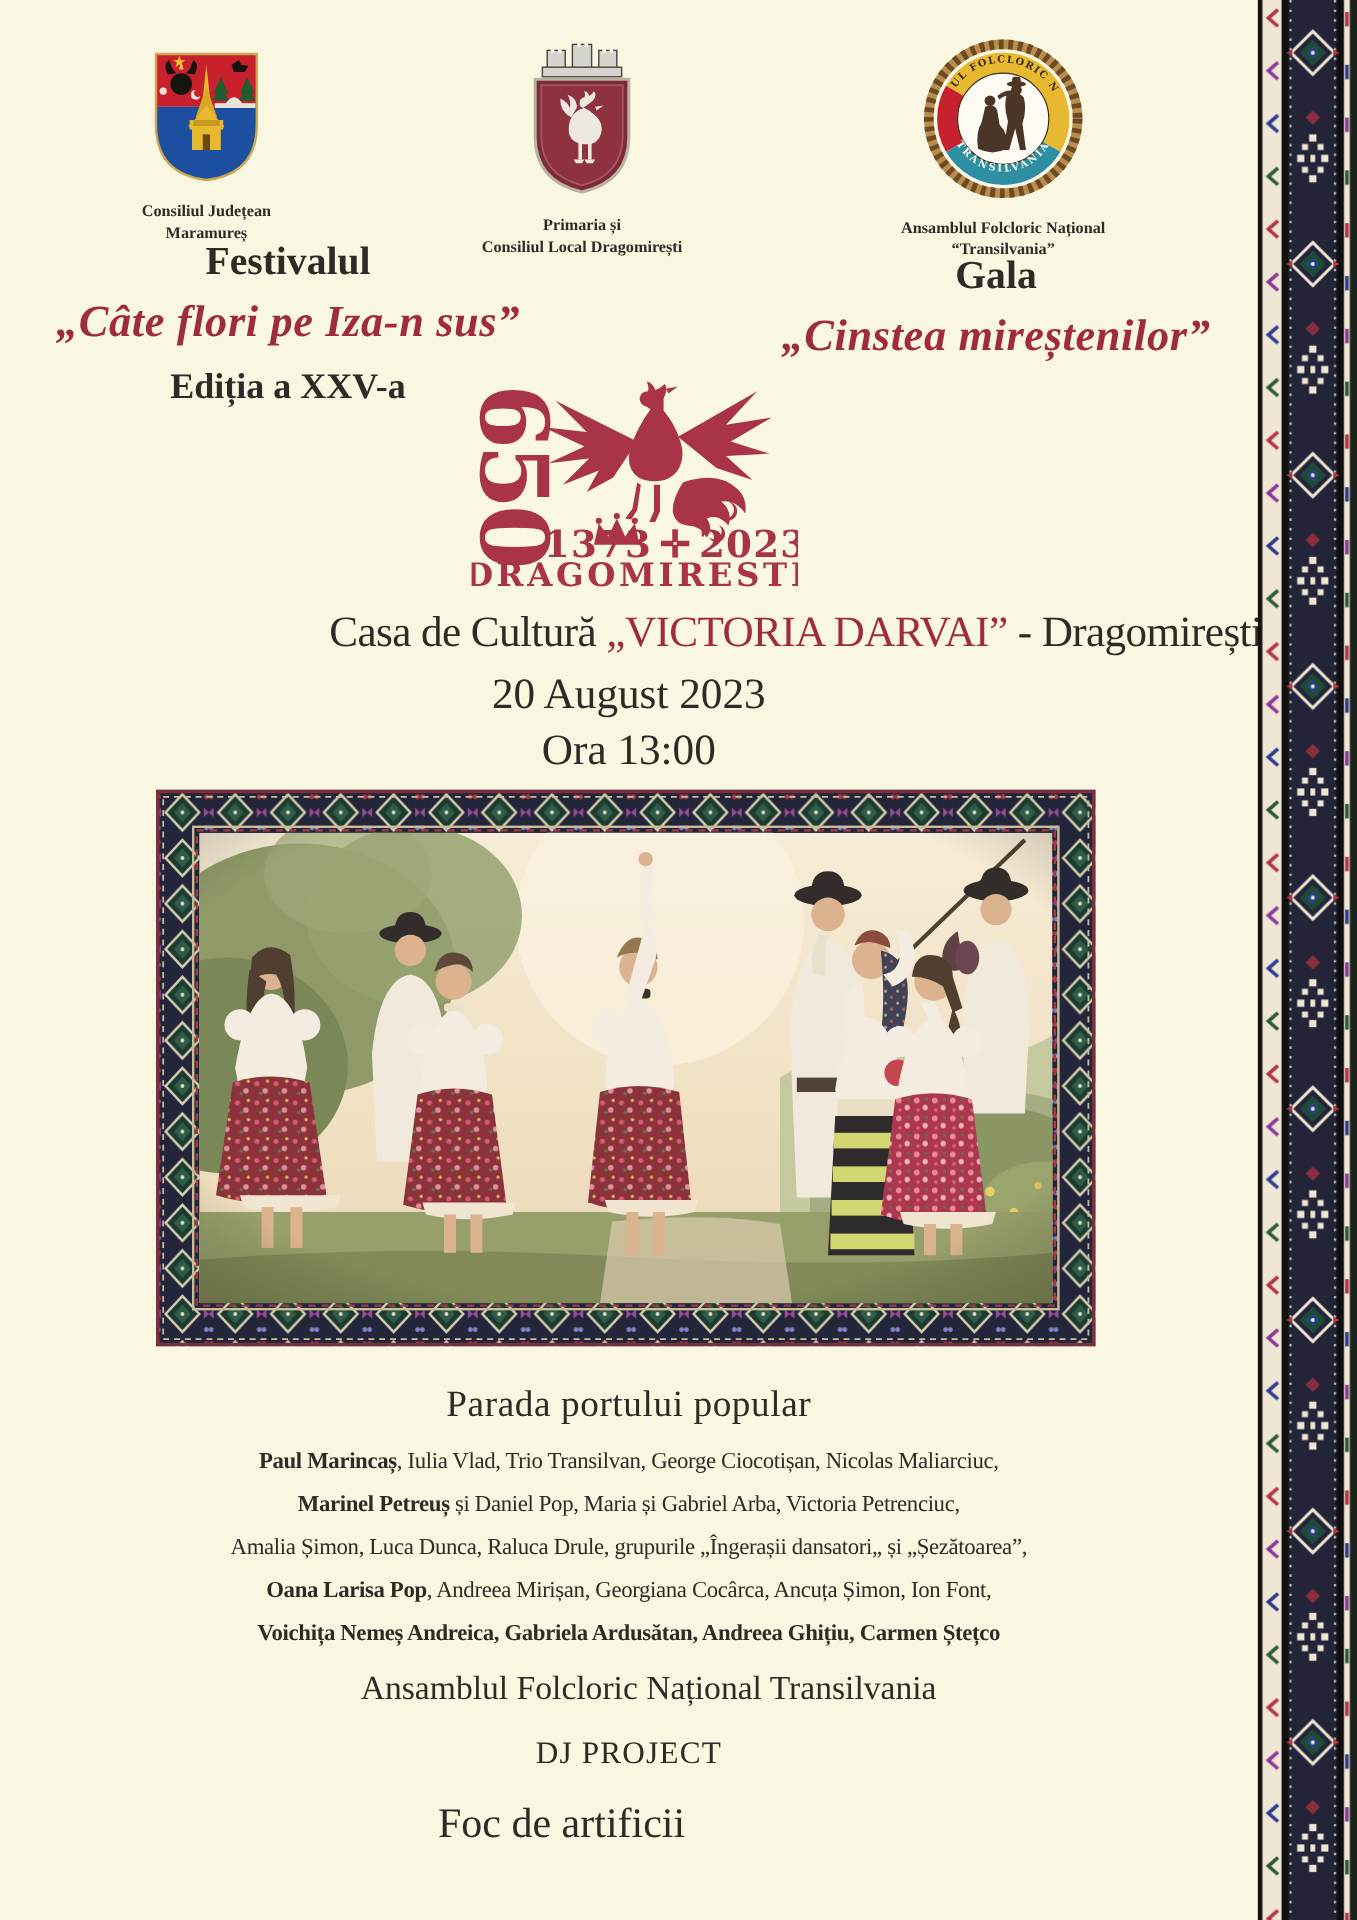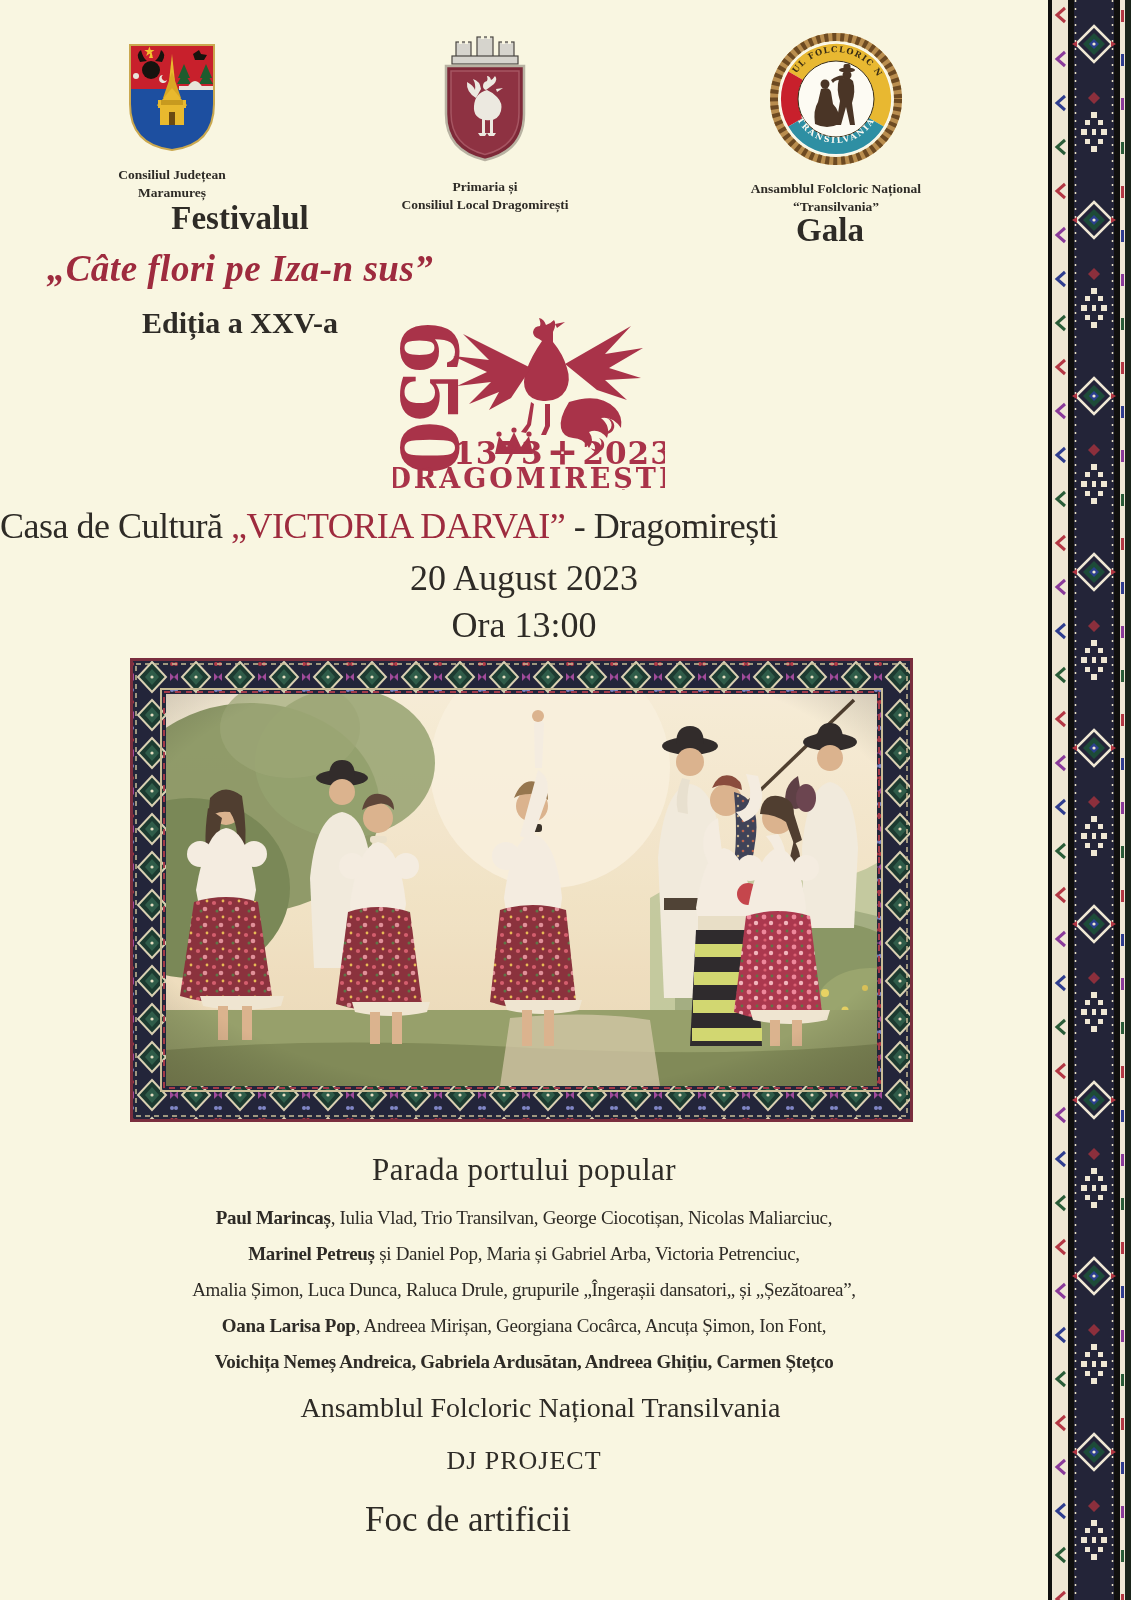--- a/index.html
+++ b/index.html
@@ -12,21 +12,21 @@
   
   .logo-block{position:absolute;text-align:center;}
   .logo-caption{font-weight:bold;font-size:13.5px;line-height:1.3;color:#2e2b26;margin-top:10px;}
   
   .fest-block{position:absolute;left:20px;top:200px;width:440px;text-align:center;}
   .gala-block{position:absolute;left:610px;top:212px;width:440px;text-align:center;}
   .h-label{font-size:33px;font-weight:bold;color:#2e2b26;}
   .h-red{font-size:37px;font-style:italic;font-weight:bold;color:#9e2b3e;margin-top:10px;letter-spacing:.5px;}
   .h-edition{font-size:30px;font-weight:bold;color:#2e2b26;margin-top:16px;}
   
-  .venue-line{position:absolute;left:0;top:505px;width:1004px;text-align:left;font-size:36px;letter-spacing:-.5px;color:#2e2b26;}
+  .venue-line{position:absolute;left:0;top:505px;width:1004px;text-align:right;font-size:36px;letter-spacing:-.5px;color:#2e2b26;padding-left:48px;}
   .venue-line .vname{color:#9e2b3e;}
   .date-line{position:absolute;left:0;top:557px;width:1048px;text-align:center;font-size:36px;color:#2e2b26;}
   .time-line{position:absolute;left:0;top:604px;width:1048px;text-align:center;font-size:36px;color:#2e2b26;}
   
   .lineup-heading{position:absolute;left:0;top:1152px;width:1048px;text-align:center;font-size:31px;color:#2e2b26;letter-spacing:.5px;}
   .lineup-lines{position:absolute;left:14px;top:1200px;width:1020px;text-align:center;font-size:19px;line-height:36px;color:#2e2b26;letter-spacing:-.3px;}
   .lineup-lines .ln{white-space:nowrap;}
   
   .foot-1{position:absolute;left:0;top:1392px;width:1081px;text-align:center;font-size:28px;color:#2e2b26;}
   .foot-2{position:absolute;left:0;top:1446px;width:1048px;text-align:center;font-size:26px;color:#2e2b26;letter-spacing:1px;}
@@ -156,20 +156,21 @@
   </div>
 
   <div class="fest-block">
     <div class="h-label">Festivalul</div>
     <div class="h-red">„Câte flori pe Iza-n sus”</div>
     <div class="h-edition">Ediția a XXV-a</div>
   </div>
 
   <div class="gala-block">
     <div class="h-label">Gala</div>
+    <div class="h-red">„Cinstea mireștenilor”</div>
   </div>
 
   <div class="abs" style="left:393px;top:306px;">
     <svg width="272" height="184" viewBox="0 0 272 184">
       <g fill="#a93349" stroke="none">
 
         <text transform="translate(8,14) rotate(90)" font-size="78" font-weight="bold" letter-spacing="-4" fill="#a93349">650</text>
 
         <path d="M160,26 q4,-8 1,-12 q-4,4 -8,5 q-2,-6 -7,-7 q2,5 1,8 q-6,0 -7,6 q0,5 6,7 l3,2 q-10,14 -16,30 q-4,12 0,20 q4,9 17,10 q16,1 23,-11 q5,-10 1,-22 q-4,-14 -14,-26 Z"></path>
 

